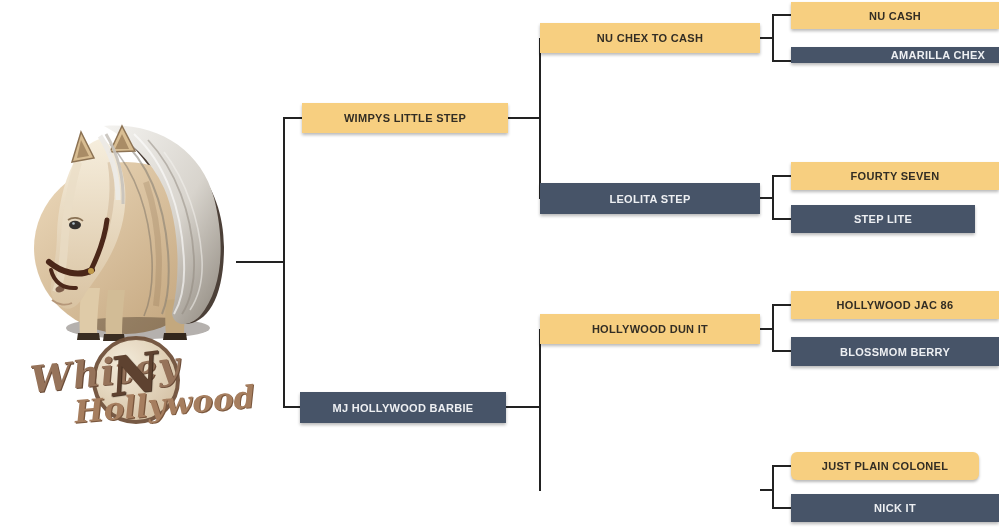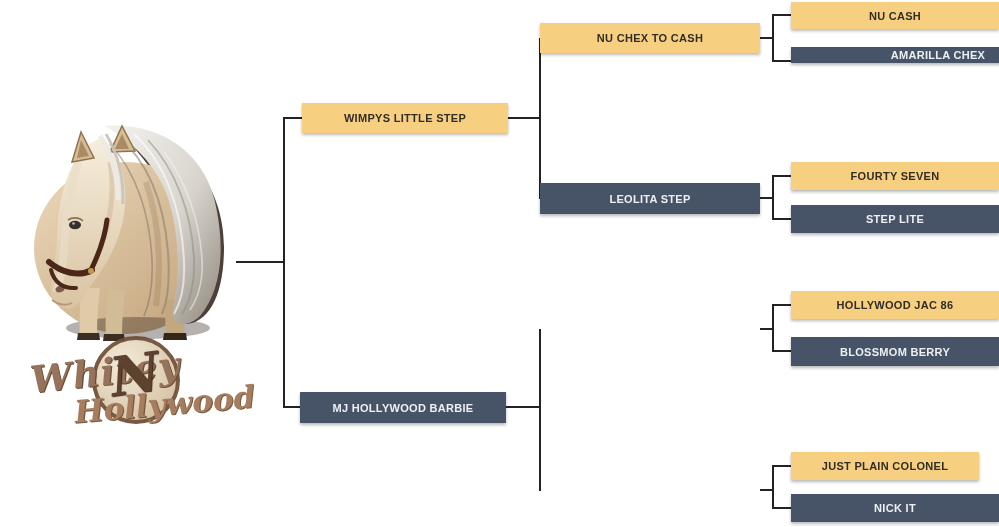--- a/index.html
+++ b/index.html
@@ -143,39 +143,42 @@
   <div class="node dam" style="left:300px;top:392px;width:206px;height:31px;text-align:right;">
     <span>MJ HOLLYWOOD BARBIE</span>
   </div>
 
   <div class="node sire" style="left:540px;top:23px;width:220px;height:30px;">
     <span>NU CHEX TO CASH</span>
   </div>
   <div class="node dam" style="left:540px;top:183px;width:220px;height:31px;">
     <span>LEOLITA STEP</span>
   </div>
+  <div class="node sire" style="left:540px;top:314px;width:220px;height:30px;">
+    <span>HOLLYWOOD DUN IT</span>
+  </div>
 
   <div class="node sire" style="left:791px;top:2px;width:208px;height:27px;">
     <span>NU CASH</span>
   </div>
   <div class="node dam" style="left:791px;top:47px;width:208px;height:16px;padding-left:43px;">
     <span>AMARILLA CHEX</span>
   </div>
   <div class="node sire" style="left:791px;top:162px;width:208px;height:28px;">
     <span>FOURTY SEVEN</span>
   </div>
-  <div class="node dam" style="left:791px;top:205px;width:208px;height:28px;justify-content:center;">
+  <div class="node dam" style="left:791px;top:205px;width:184px;height:28px;justify-content:center;">
     <span>STEP LITE</span>
   </div>
   <div class="node sire" style="left:791px;top:291px;width:208px;height:28px;">
     <span>HOLLYWOOD JAC 86</span>
   </div>
   <div class="node dam" style="left:791px;top:337px;width:208px;height:29px;">
     <span>BLOSSMOM BERRY</span>
   </div>
-  <div class="node sire" style="left:791px;top:452px;width:188px;height:28px;">
+  <div class="node sire" style="left:791px;top:452px;width:188px;height:28px;border-radius:6px;">
     <span>JUST PLAIN COLONEL</span>
   </div>
   <div class="node dam" style="left:791px;top:494px;width:208px;height:28px;">
     <span>NICK IT</span>
   </div>
 
 </div>
 
 </body></html>

